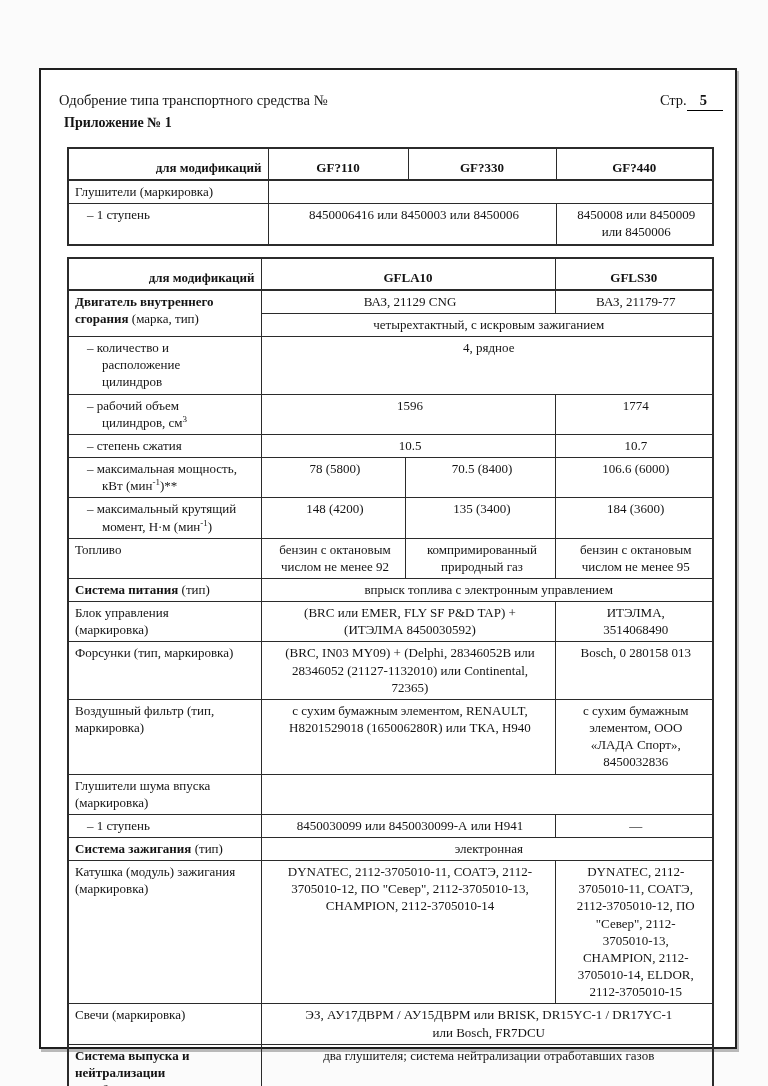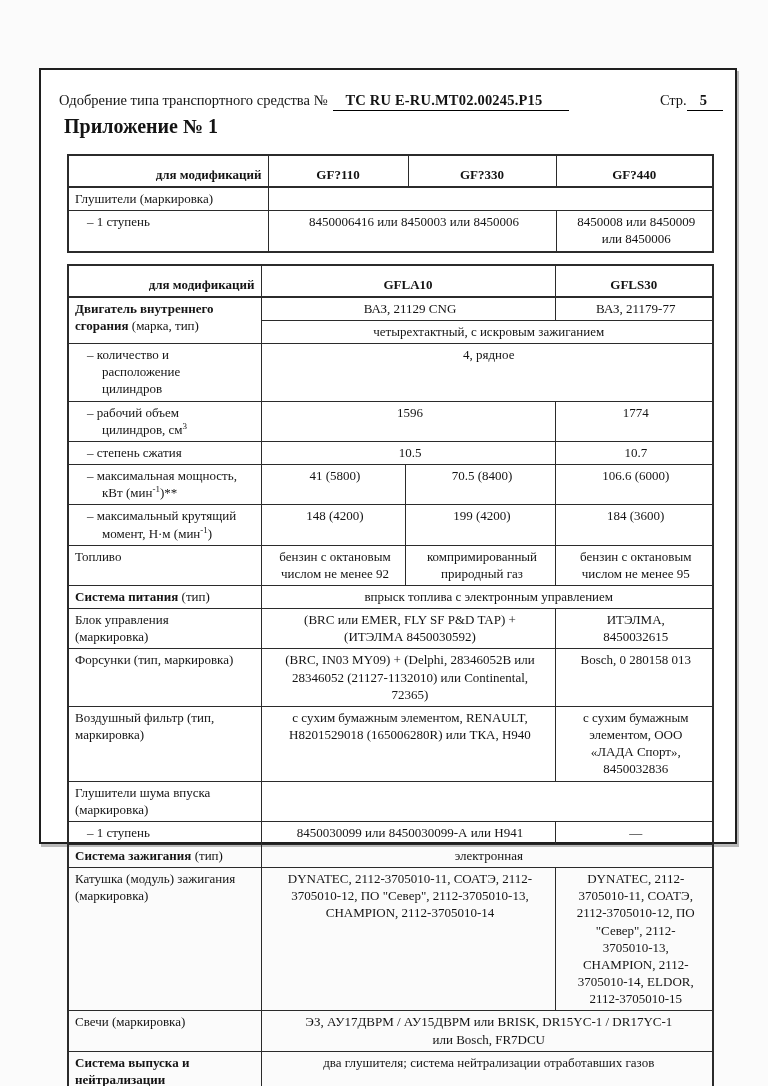--- a/index.html
+++ b/index.html
@@ -7,21 +7,21 @@
     margin: 0; padding: 0;
     width: 768px; height: 1086px;
     background: #fbfbfb;
     font-family: "Liberation Serif", "DejaVu Serif", serif;
     color: #141414;
     position: relative;
   }
   .frame {
     position: absolute;
     left: 39px; top: 68px;
-    width: 698px; height: 776px;
+    width: 698px; height: 981px;
     border: 2px solid #1f1f1f;
     background: #ffffff;
     box-shadow: 2px 3px 0 #b9b9b9;
     padding: 22px 0 0 18px;
   }
   .approval-line {
     display: flex;
     align-items: baseline;
     font-size: 14.5px;
     width: 664px;
@@ -35,21 +35,21 @@
     letter-spacing: 0.2px;
   }
   .page-group { margin-left: auto; display: flex; align-items: baseline; }
   .page-number {
     font-weight: bold;
     border-bottom: 1.6px solid #000;
     padding: 0 16px 1px 13px;
   }
   .annex-title {
     font-weight: bold;
-    font-size: 20px;
+    font-size: 14px;
     margin-top: 4px;
     padding-left: 5px;
   }
   table.spec {
     border-collapse: collapse;
     table-layout: fixed;
     width: 645px;
     margin-left: 8px;
     font-size: 13px;
     line-height: 1.32;
@@ -72,21 +72,20 @@
   .b { font-weight: bold; }
   sup { font-size: 9px; line-height: 0; }
 </style>
 </head>
 <body>
 
 <div class="frame">
 
   <div class="approval-line">
     <span>Одобрение типа транспортного средства №</span>
-    <span class="approval-number">ТС RU E-RU.MT02.00245.P15</span>
     <span class="page-group">
       <span>Стр.</span>
       <span class="page-number">5</span>
     </span>
   </div>
   <div class="annex-title">Приложение № 1</div>
 
   <table class="spec" id="t1">
     <colgroup>
         <col style="width:200px">
@@ -149,29 +148,29 @@
       <td class="val">1774</td>
     </tr>
     <tr>
       <td class="lbl sub">– степень сжатия</td>
       <td class="val" colspan="2">10.5</td>
       <td class="val">10.7</td>
     </tr>
     <tr>
       <td class="lbl sub"><span>– максимальная мощность,
 кВт (мин</span><sup>-1</sup><span>)**</span></td>
-      <td class="val">41 (5800)</td>
+      <td class="val">78 (5800)</td>
       <td class="val">70.5 (8400)</td>
       <td class="val">106.6 (6000)</td>
     </tr>
     <tr>
       <td class="lbl sub"><span>– максимальный крутящий
 момент, Н·м (мин</span><sup>-1</sup><span>)</span></td>
       <td class="val">148 (4200)</td>
-      <td class="val">199 (4200)</td>
+      <td class="val">135 (3400)</td>
       <td class="val">184 (3600)</td>
     </tr>
     <tr>
       <td class="lbl">Топливо</td>
       <td class="val">бензин с октановым
 числом не менее 92</td>
       <td class="val">компримированный
 природный газ</td>
       <td class="val">бензин с октановым
 числом не менее 95</td>
@@ -179,21 +178,21 @@
     <tr>
       <td class="lbl"><span class="b">Система питания</span><span> (тип)</span></td>
       <td class="val" colspan="3">впрыск топлива с электронным управлением</td>
     </tr>
     <tr>
       <td class="lbl">Блок управления
 (маркировка)</td>
       <td class="val" colspan="2">(BRC или EMER, FLY SF P&amp;D TAP) +
 (ИТЭЛМА 8450030592)</td>
       <td class="val">ИТЭЛМА,
-8450032615</td>
+3514068490</td>
     </tr>
     <tr>
       <td class="lbl">Форсунки (тип, маркировка)</td>
       <td class="val" colspan="2">(BRC, IN03 MY09) + (Delphi, 28346052B или
 28346052 (21127-1132010) или Continental,
 72365)</td>
       <td class="val">Bosch, 0 280158 013</td>
     </tr>
     <tr>
       <td class="lbl">Воздушный фильтр (тип,

